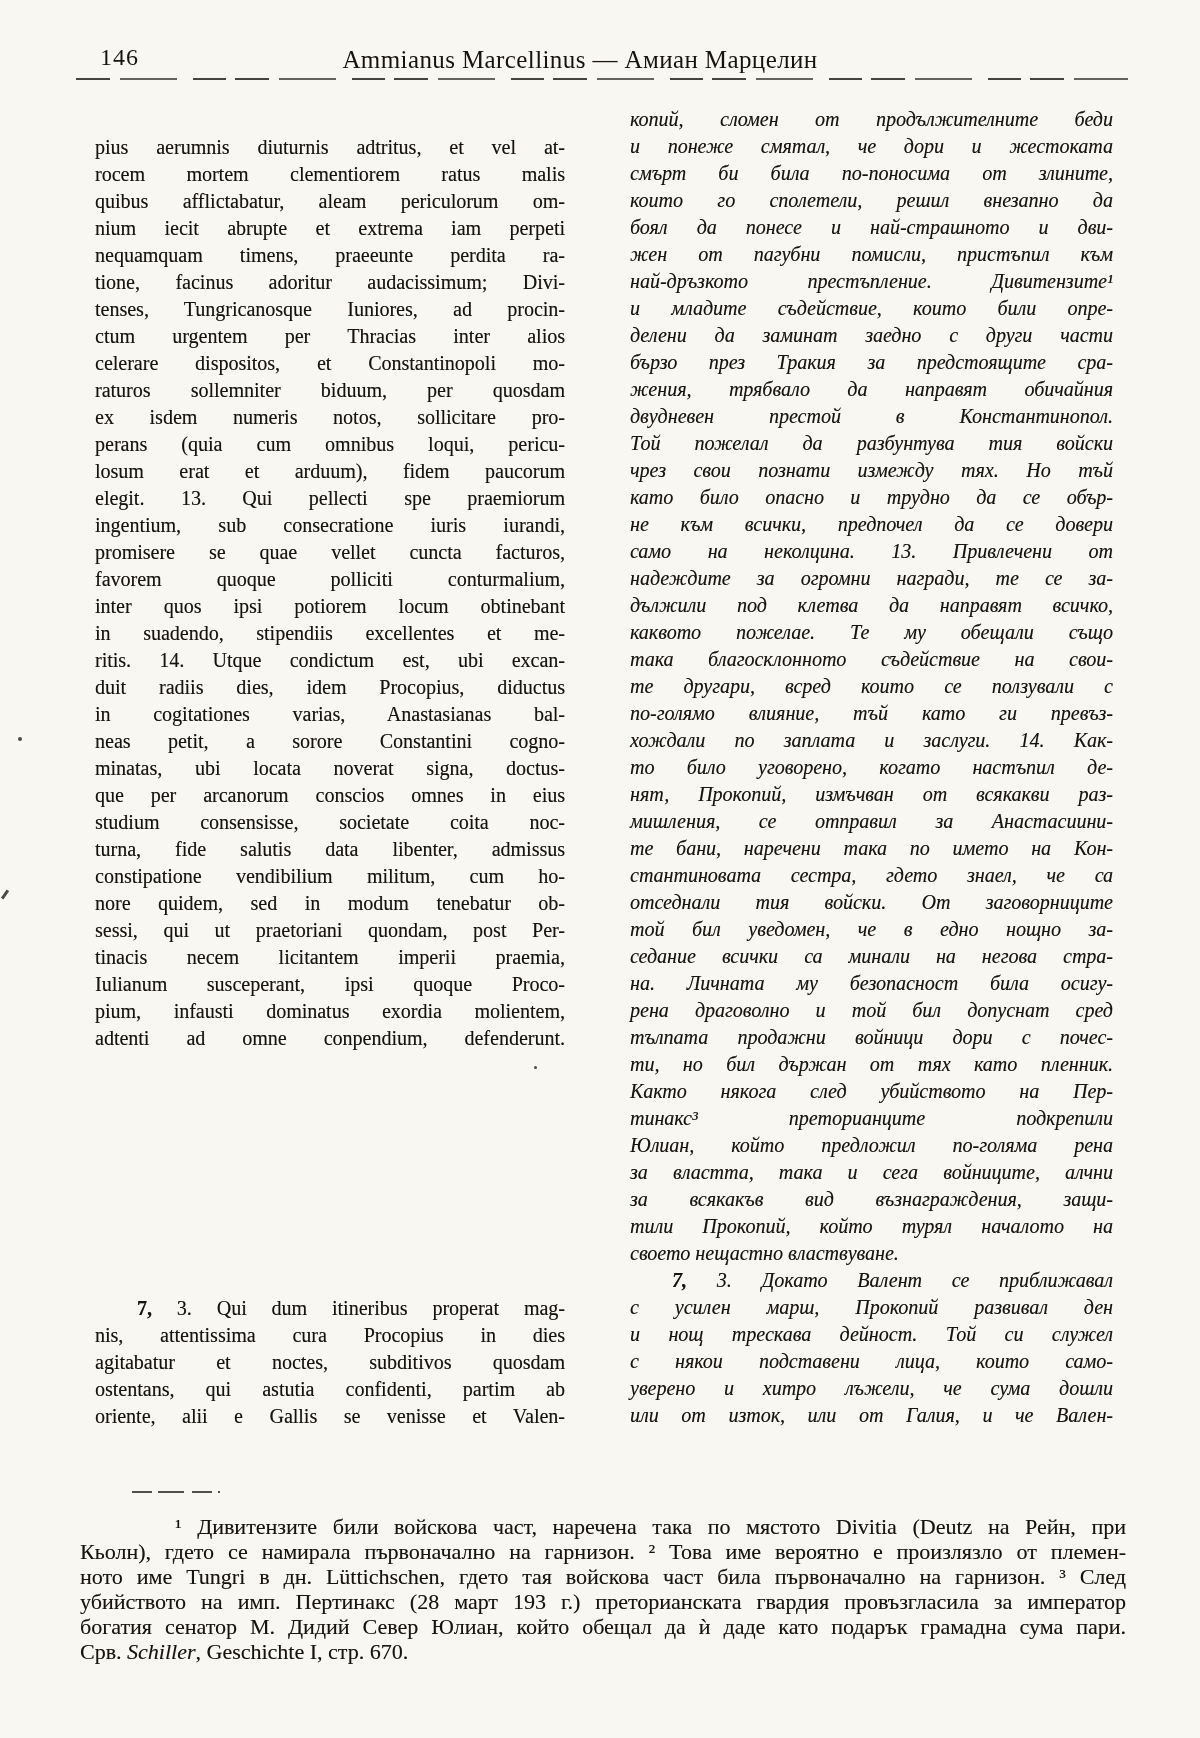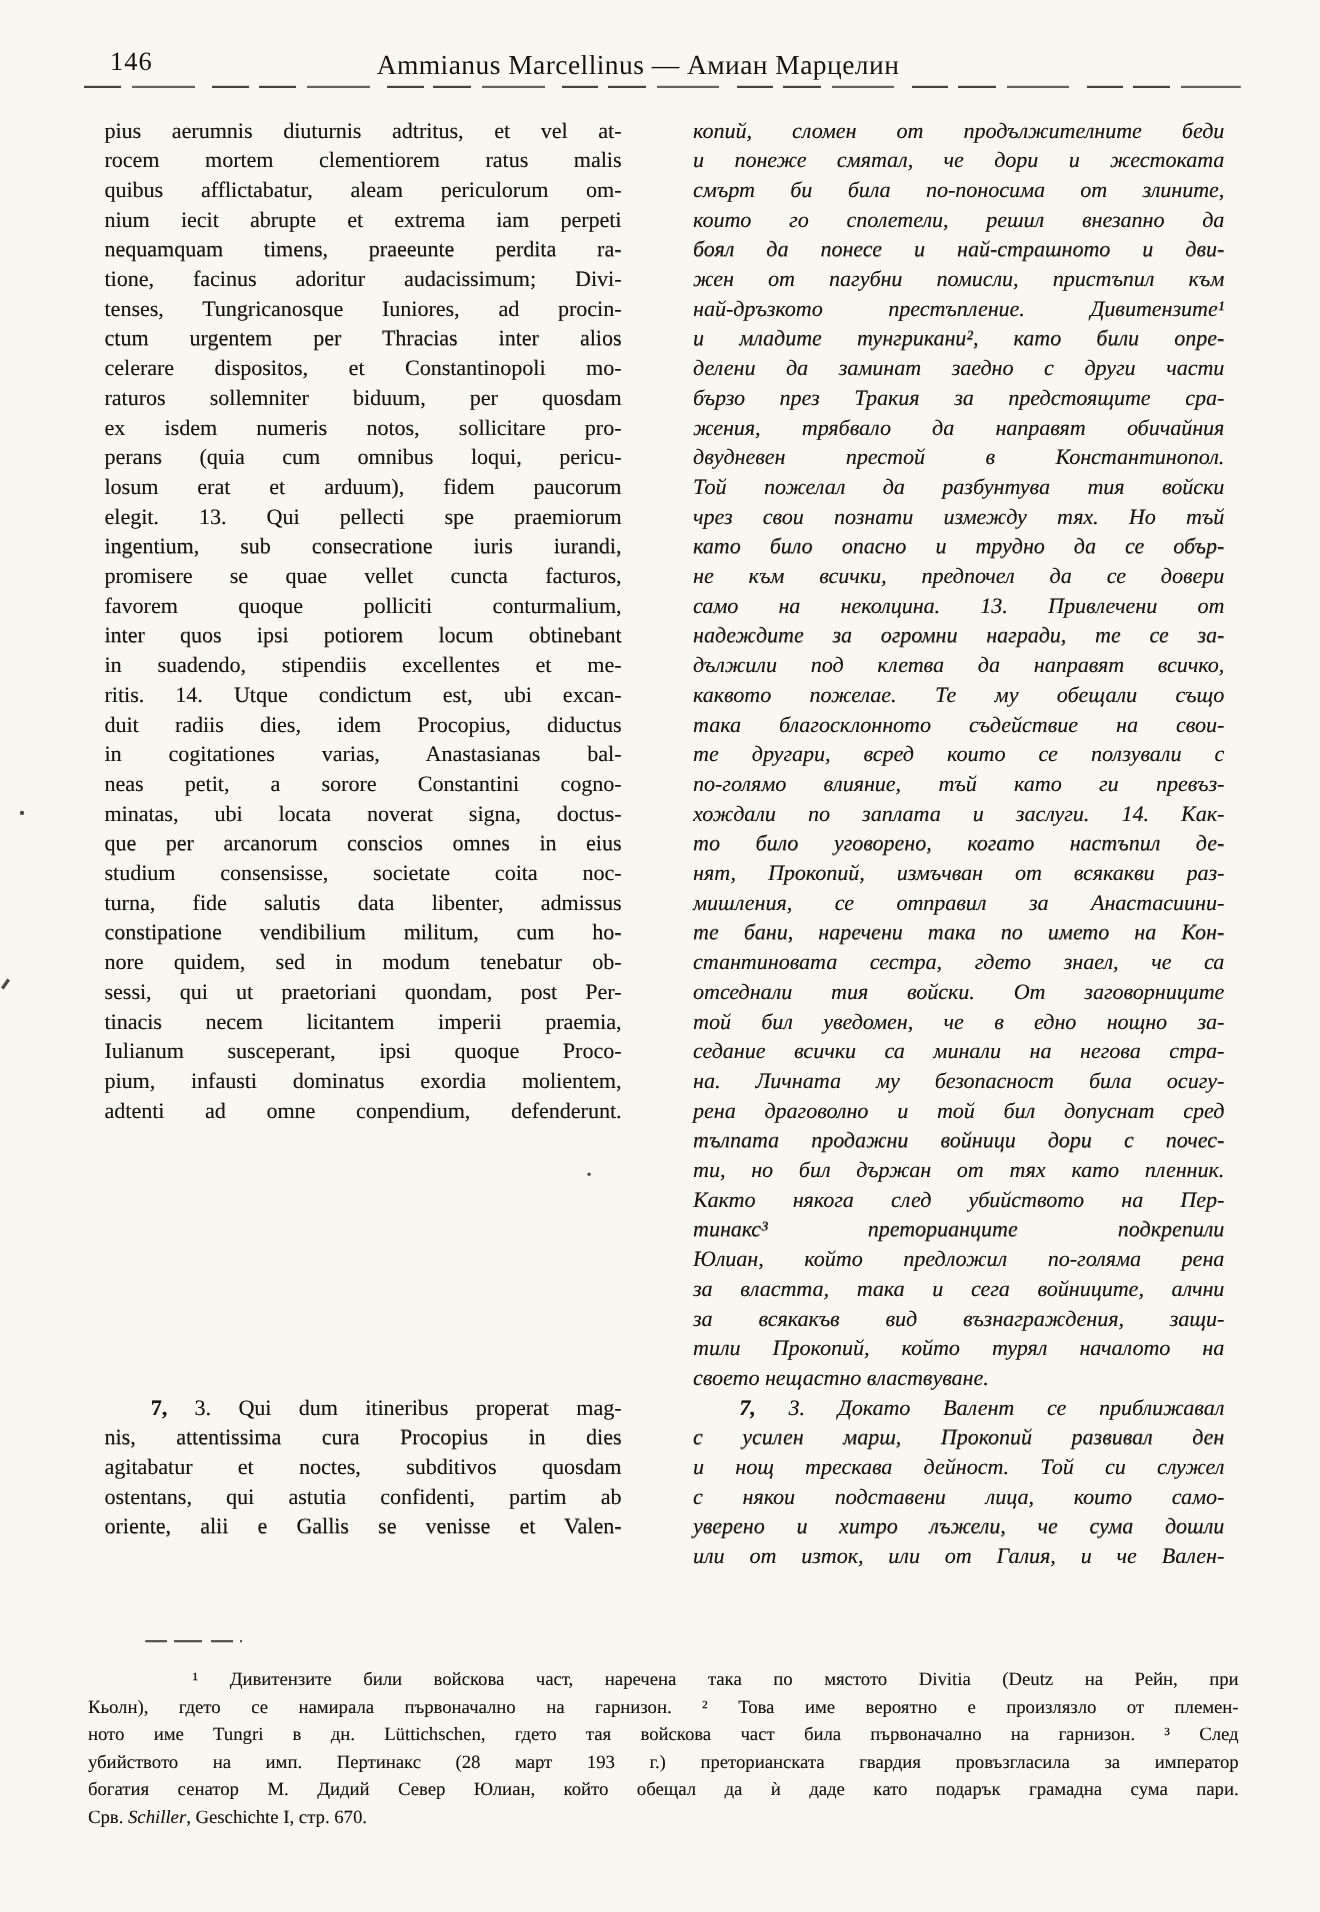--- a/index.html
+++ b/index.html
@@ -23,39 +23,39 @@
     background:repeating-linear-gradient(90deg,
       rgba(40,37,32,.85) 0 34px, rgba(40,37,32,0) 34px 44px,
       rgba(40,37,32,.7) 44px 101px, rgba(40,37,32,0) 101px 117px,
       rgba(40,37,32,.85) 117px 150px, rgba(40,37,32,0) 150px 159px);
   }
   .col{
     position:absolute;top:106px;
     font-size:20px;line-height:27px;
     text-shadow:.25px .25px 0 rgba(23,20,15,.45);
   }
-  .col-left{left:95px;width:470px;}
+  .col-left{left:95px;width:470px;margin-top:28px;}
   .col-right{left:630px;width:483px;font-style:italic;}
   .ln{
     text-align:justify;text-align-last:justify;
     min-height:27px;
   }
   .ln.nj{text-align-last:left;}
   .ln.ind{padding-left:42px;}
   .b{font-weight:bold;}
   .i{font-style:italic;}
   .fn-rule{
     position:absolute;left:132px;top:1491px;width:88px;height:2px;
     background:repeating-linear-gradient(90deg,
       rgba(40,37,32,.8) 0 20px, rgba(40,37,32,0) 20px 26px,
       rgba(40,37,32,.8) 26px 52px, rgba(40,37,32,0) 52px 60px);
   }
   .footnotes{
     position:absolute;left:80px;top:1514px;width:1046px;
-    font-size:17px;line-height:25px;
+    font-size:22px;line-height:25px;
     text-shadow:.2px .2px 0 rgba(23,20,15,.4);
   }
   .footnotes .ln{min-height:25px;}
   .footnotes .ln.ind{padding-left:95px;}
   .speck{position:absolute;background:rgba(20,17,12,.75);}
   .speck-dot{left:18px;top:737px;width:4px;height:4px;border-radius:50%;}
   .speck-slash{left:0px;top:893px;width:10px;height:3px;transform:rotate(-55deg);}
   .speck-period{left:534px;top:1066px;width:3px;height:3px;border-radius:50%;}
 </style>
 </head>
@@ -108,21 +108,21 @@
     <div class="ln"><span>oriente,  alii  e  Gallis  se  venisse  et  Valen-</span></div>
   </div>
 <div class="col col-right">
     <div class="ln"><span>копий, сломен от продължителните беди</span></div>
     <div class="ln"><span>и понеже смятал, че дори и жестоката</span></div>
     <div class="ln"><span>смърт би била по-поносима от злините,</span></div>
     <div class="ln"><span>които го сполетели, решил внезапно да</span></div>
     <div class="ln"><span>боял да понесе и най-страшното и дви-</span></div>
     <div class="ln"><span>жен от пагубни помисли, пристъпил към</span></div>
     <div class="ln"><span>най-дръзкото престъпление. Дивитензите¹</span></div>
-    <div class="ln"><span>и младите тунгрикани², като били опре-</span></div>
+    <div class="ln"><span>и младите съдействие, които били опре-</span></div>
     <div class="ln"><span>делени да заминат заедно с други части</span></div>
     <div class="ln"><span>бързо през Тракия за предстоящите сра-</span></div>
     <div class="ln"><span>жения, трябвало да направят обичайния</span></div>
     <div class="ln"><span>двудневен престой в Константинопол.</span></div>
     <div class="ln"><span>Той пожелал да разбунтува тия войски</span></div>
     <div class="ln"><span>чрез свои познати измежду тях. Но тъй</span></div>
     <div class="ln"><span>като било опасно и трудно да се обър-</span></div>
     <div class="ln"><span>не към всички, предпочел да се довери</span></div>
     <div class="ln"><span>само на неколцина. 13. Привлечени от</span></div>
     <div class="ln"><span>надеждите за огромни награди, те се за-</span></div>

